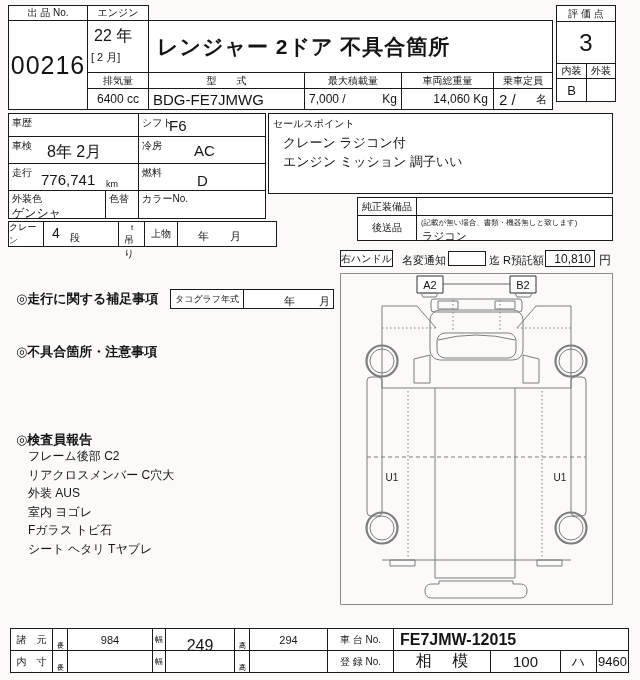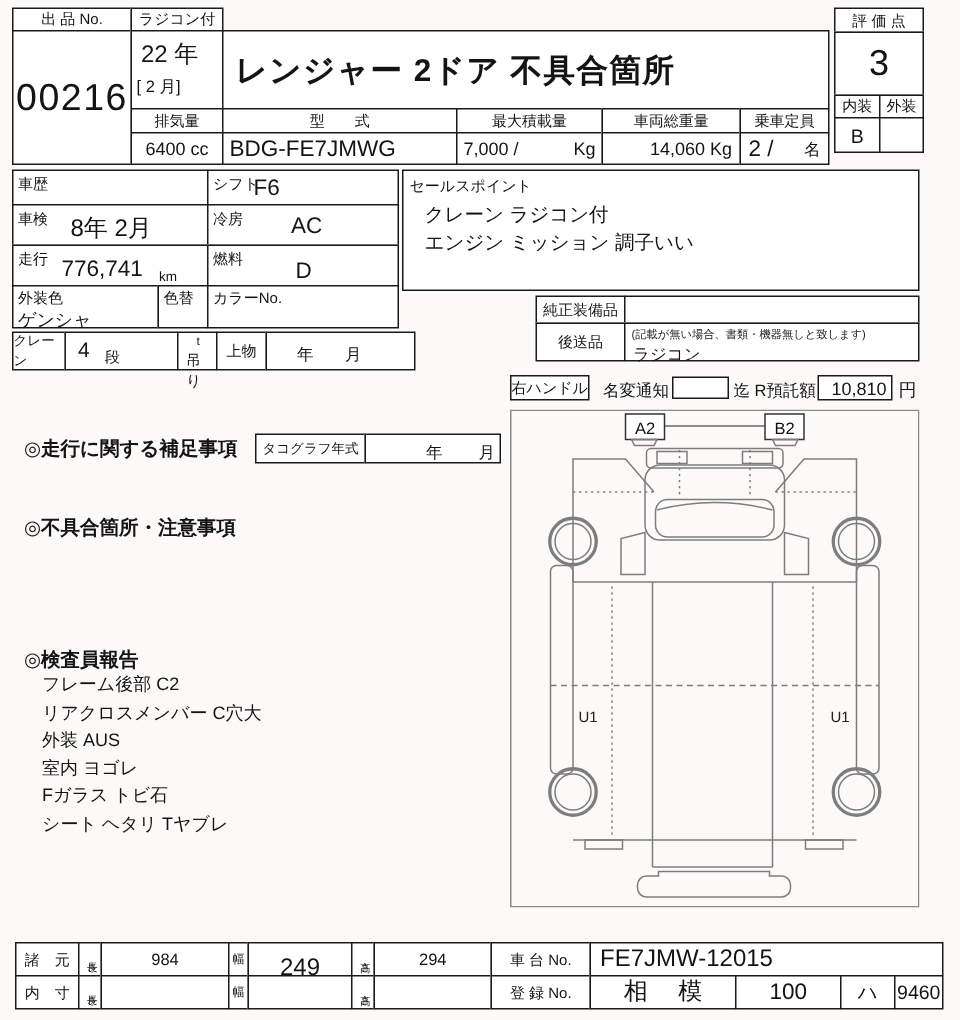--- a/index.html
+++ b/index.html
@@ -15,21 +15,21 @@
   svg line,svg path,svg rect,svg circle{vector-effect:non-scaling-stroke;}
 </style>
 </head>
 <body>
 
 <div class="sheet">
 
   <div class="c bd cc lab" style="left:8px;top:5px;width:80px;height:16px">出 品 No.</div>
   <div class="c bd cc" style="left:8px;top:20px;width:80px;height:90px;font-size:25px;letter-spacing:1px">00216</div>
 
-  <div class="c bd cc lab" style="left:87px;top:5px;width:62px;height:16px">ラジコン付</div>
+  <div class="c bd cc lab" style="left:87px;top:5px;width:62px;height:16px">エンジン</div>
   <div class="c bd" style="left:87px;top:20px;width:62px;height:53px">
     <div style="font-size:16px;padding:5px 0 0 6px">22 年</div>
     <div style="font-size:11px;padding:3px 0 0 3px">[ 2 月]</div>
   </div>
 
   <div class="c bd cl" style="left:148px;top:20px;width:405px;height:53px;font-size:21px;font-weight:600;letter-spacing:1px;padding-left:8px">レンジャー 2ドア 不具合箇所</div>
 
   <div class="c bd cc lab" style="left:87px;top:72px;width:62px;height:17px">排気量</div>
   <div class="c bd cc" style="left:87px;top:88px;width:62px;height:22px;font-size:12px">6400 cc</div>
 
@@ -218,21 +218,21 @@
       <span class="vert" style="font-size:7px">長さ</span>
     </div>
   <div class="c bd cc" style="left:67px;top:628px;width:86px;height:23px;font-size:11px">984</div>
   <div class="c bd cc" style="left:152px;top:628px;width:14px;height:23px;font-size:8px">幅</div>
   <div class="c bd cc" style="left:165px;top:628px;width:70px;height:36px;font-size:16px">249</div>
   <div class="c bd cc" style="left:234px;top:628px;width:16px;height:23px">
       <span class="vert" style="font-size:7px">高さ</span>
     </div>
   <div class="c bd cc" style="left:249px;top:628px;width:79px;height:23px;font-size:11px">294</div>
   <div class="c bd cc lab" style="left:327px;top:628px;width:67px;height:23px">車 台 No.</div>
-  <div class="c bd cl" style="left:393px;top:628px;width:236px;height:23px;font-size:16px;font-weight:400;padding-left:6px">FE7JMW-12015</div>
+  <div class="c bd cl" style="left:393px;top:628px;width:236px;height:23px;font-size:16px;font-weight:700;padding-left:6px">FE7JMW-12015</div>
 
   <div class="c bd cc lab" style="left:10px;top:650px;width:43px;height:23px">内　寸</div>
   <div class="c bd cc" style="left:52px;top:650px;width:16px;height:23px">
       <span class="vert" style="font-size:7px">長さ</span>
     </div>
   <div class="c bd cc" style="left:67px;top:650px;width:86px;height:23px;font-size:11px"></div>
   <div class="c bd cc" style="left:152px;top:650px;width:14px;height:23px;font-size:8px">幅</div>
   <div class="c bd cc" style="left:165px;top:650px;width:70px;height:23px;font-size:11px"></div>
   <div class="c bd cc" style="left:234px;top:650px;width:16px;height:23px">
       <span class="vert" style="font-size:7px">高さ</span>

